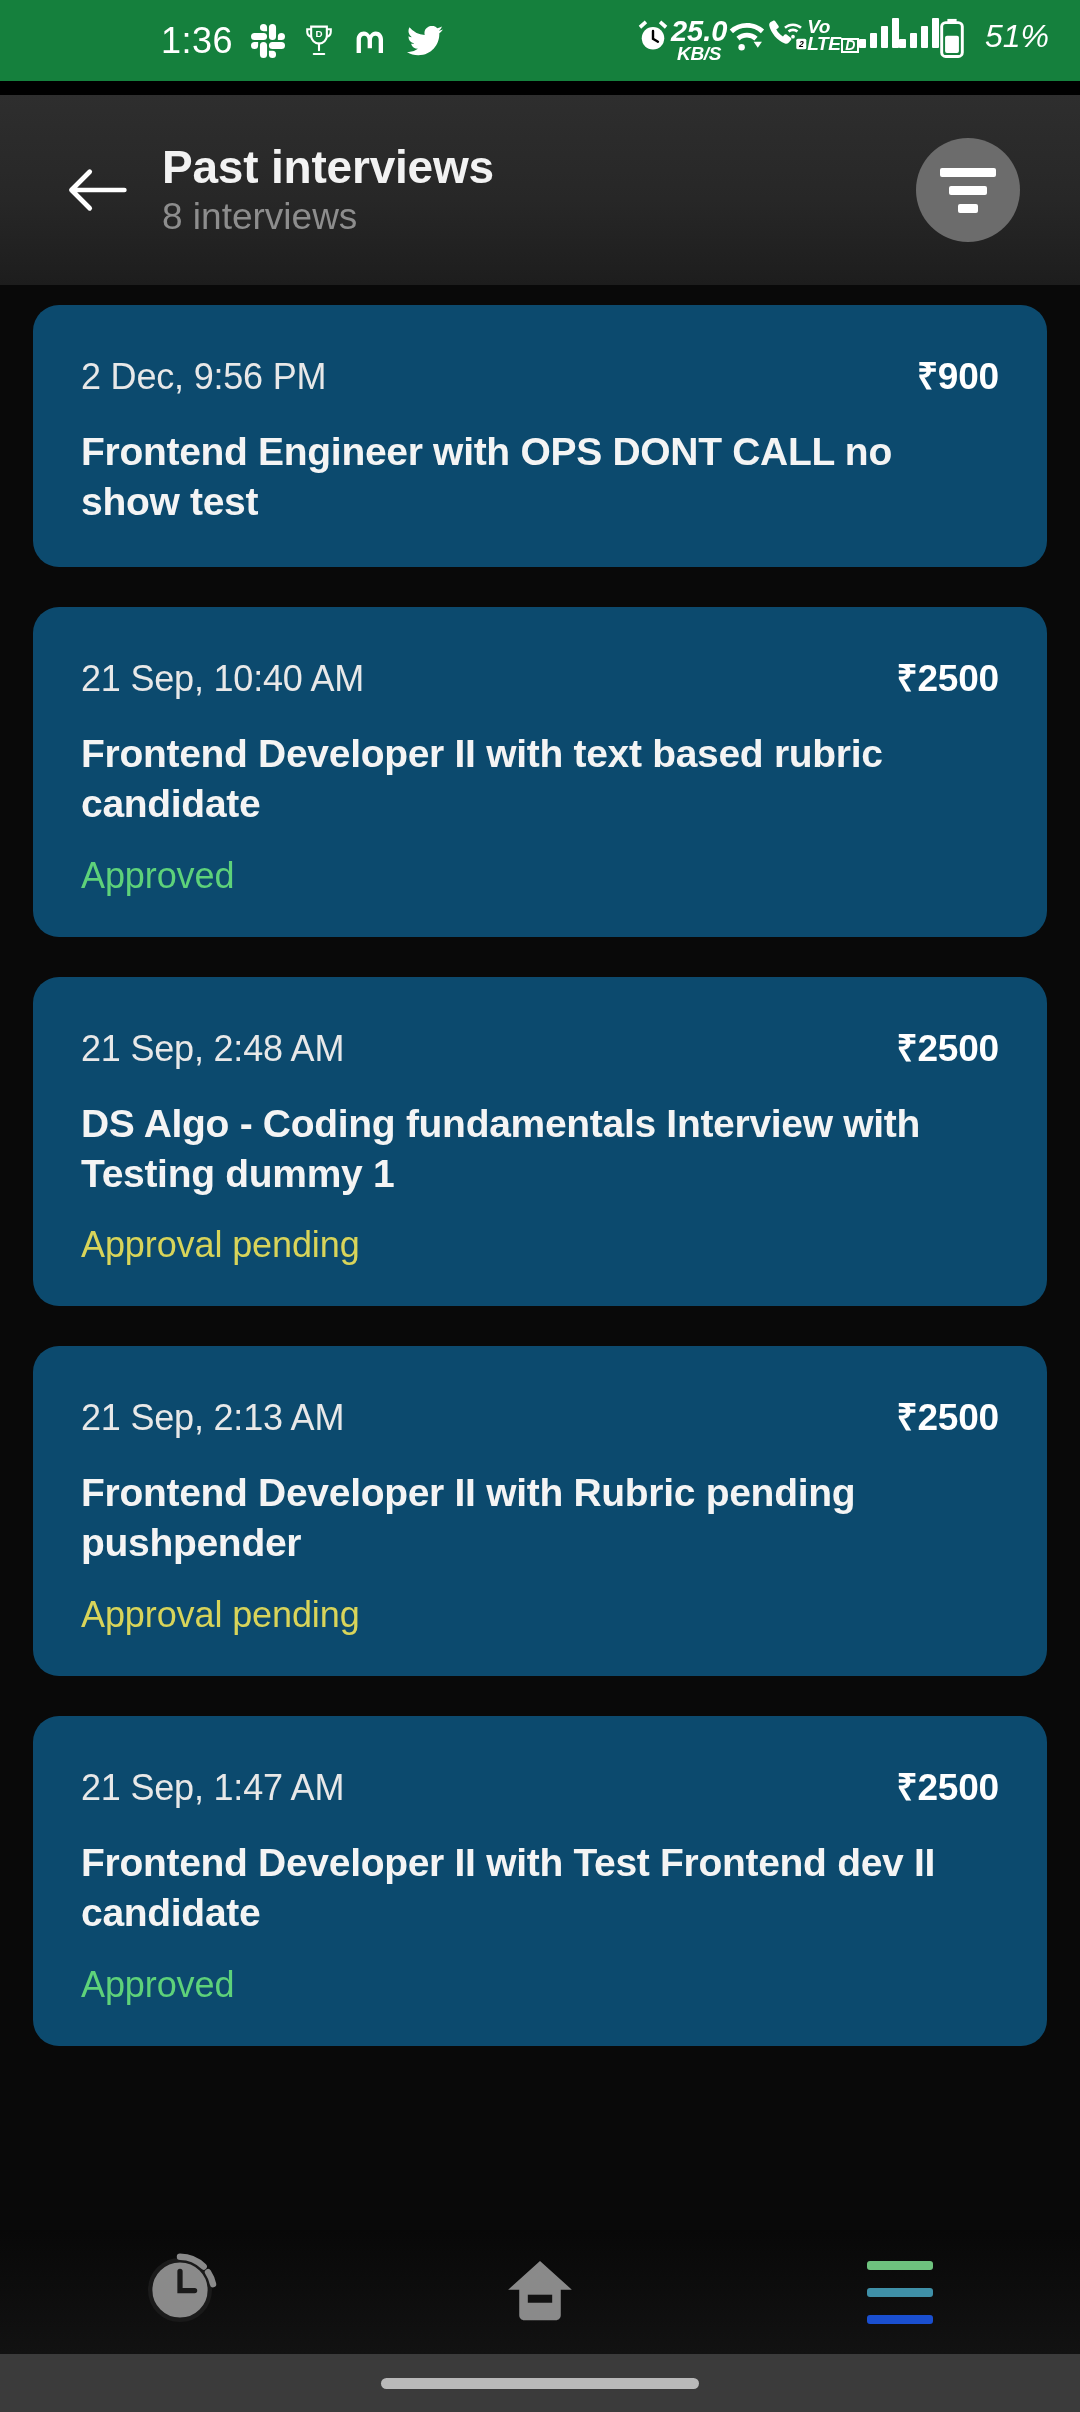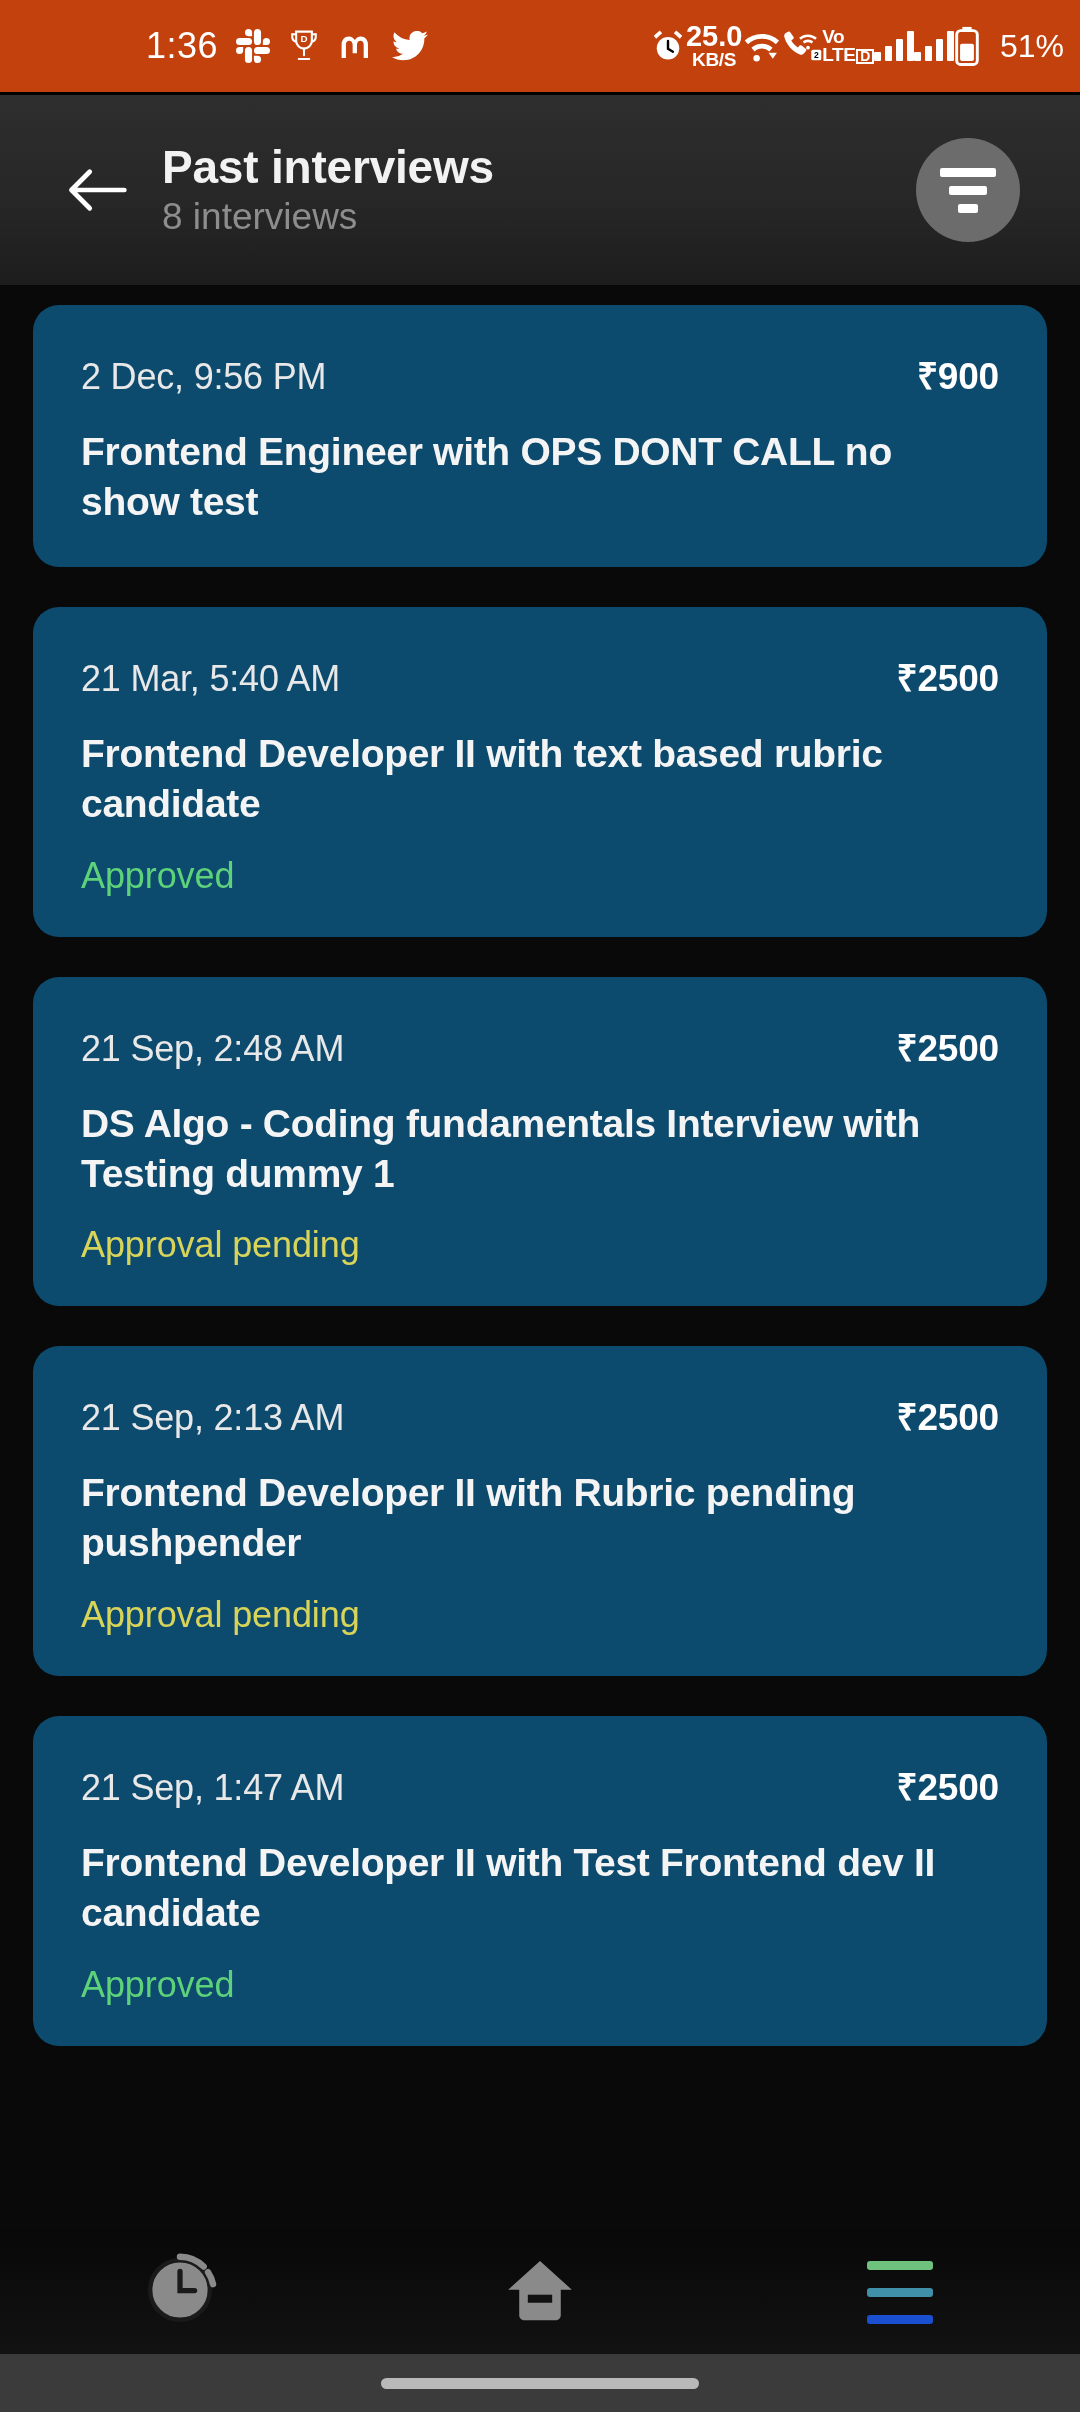--- a/index.html
+++ b/index.html
@@ -5,27 +5,27 @@
   * { margin:0; padding:0; box-sizing:border-box; }
   html,body{ background:#000; }
   body{
     width:1080px; height:2412px;
     font-family:"Liberation Sans", sans-serif;
     color:#fff; overflow:hidden; position:relative;
   }
 
   
   .statusbar{
-    position:absolute; top:0; left:0; width:1080px; height:92px;
-    background:#c2410c; display:flex; align-items:center;
-    padding:0 16px; font-size:33px;
+    position:absolute; top:0; left:0; width:1080px; height:81px;
+    background:#15803d; display:flex; align-items:center;
+    padding:0 31px; font-size:33px;
   }
   .sb-left{ display:flex; align-items:center; gap:18px; margin-left:130px; }
   .sb-time{ font-size:36px; font-weight:400; letter-spacing:.5px; color:#fff; }
-  .sb-right{ display:flex; align-items:center; margin-left:auto; }
+  .sb-right{ display:flex; align-items:flex-start; margin-left:auto;font-style:italic; }
   .sb-ico{ display:inline-flex; align-items:center; justify-content:center; }
   .netspeed{ display:flex; flex-direction:column; align-items:center; line-height:.95; }
   .netspeed .n1{ font-size:29px; font-weight:600; }
   .netspeed .n2{ font-size:19px; font-weight:700; letter-spacing:-.3px; }
   .volte{ display:flex; flex-direction:column; align-items:flex-start; line-height:.92;
           font-size:19px; font-weight:700; letter-spacing:-.5px; }
   .battpct{ font-size:32px; font-weight:400; margin-left:20px; }
   .sigbars{ display:flex; align-items:flex-end; gap:4px; height:30px; }
   .sigbars i{ display:block; width:7px; background:#fff; border-radius:1px; }
 
@@ -209,21 +209,21 @@
   <div class="card">
     <div class="card-top">
       <span class="card-date">2 Dec, 9:56 PM</span>
       <span class="card-price">₹900</span>
     </div>
     <div class="card-title">Frontend Engineer  with OPS DONT CALL no show test</div>
   </div>
 
   <div class="card">
     <div class="card-top">
-      <span class="card-date">21 Mar, 5:40 AM</span>
+      <span class="card-date">21 Sep, 10:40 AM</span>
       <span class="card-price">₹2500</span>
     </div>
     <div class="card-title">Frontend Developer II  with text based rubric candidate</div>
     <div class="card-status st-approved">Approved</div>
   </div>
 
   <div class="card">
     <div class="card-top">
       <span class="card-date">21 Sep, 2:48 AM</span>
       <span class="card-price">₹2500</span>

